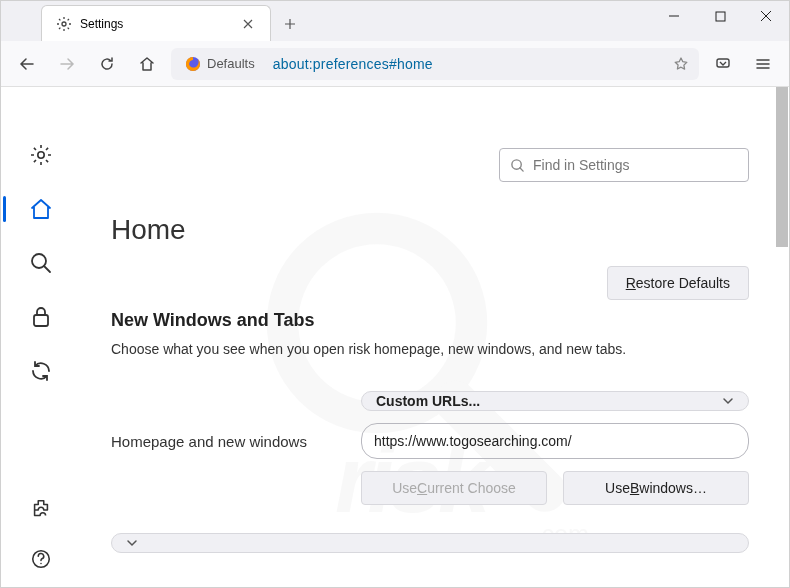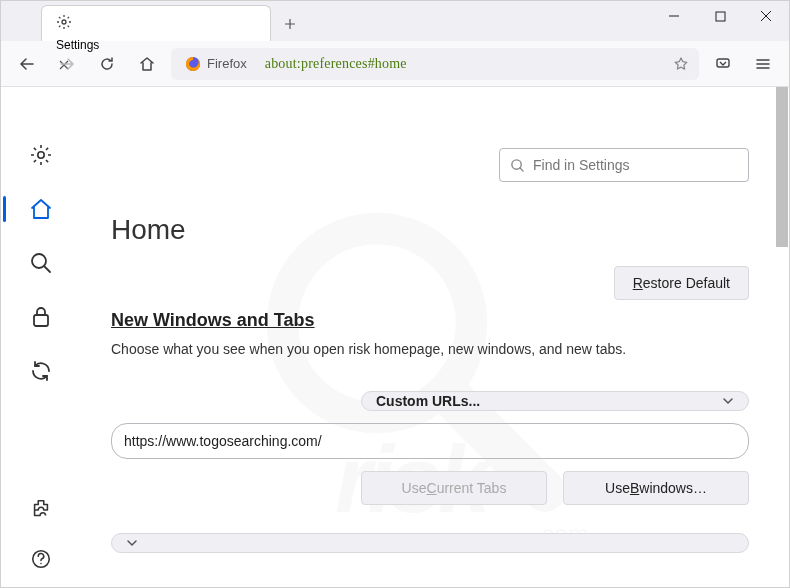--- a/index.html
+++ b/index.html
@@ -4,37 +4,37 @@
   <style>
     * { margin: 0; padding: 0; box-sizing: border-box; font-family: "Segoe UI", -apple-system, sans-serif; }
     body { width: 790px; height: 588px; background: #fff; overflow: hidden; position: relative; }
     
     
     .watermark { position: absolute; top: 110px; left: 250px; width: 420px; height: 420px; opacity: 0.08; pointer-events: none; z-index: 0; }
     
     
     .window { width: 790px; height: 588px; border: 1px solid #d0d0d0; background: #fff; position: relative; }
     .titlebar { height: 40px; display: flex; align-items: flex-end; background: #f0f0f4; }
-    .tab { display: flex; gap: 8px; background: #fff; border-radius: 6px 6px 0 0; margin-left: 40px; padding: 8px 14px; min-width: 230px; height: 36px; border: 1px solid #d0d0d0; border-bottom: none; flex-direction: column; }
+    .tab { display: flex; align-items: center; gap: 8px; background: #fff; border-radius: 6px 6px 0 0; margin-left: 40px; padding: 8px 14px; min-width: 230px; height: 36px; border: 1px solid #d0d0d0; border-bottom: none; }
     .tab .icon { width: 16px; height: 16px; }
     .tab-title { font-size: 12px; flex: 1; }
     .tab-close { width: 16px; height: 16px; display:flex; align-items:center; justify-content:center; font-size:13px; color:#555; }
     .newtab { width: 30px; height:30px; display:flex; align-items:center; justify-content:center; font-size:16px; color:#555; margin-left:4px; margin-bottom:2px;}
     .win-controls { position:absolute; right:0; top:0; display:flex; }
     .win-btn { width:46px; height:30px; display:flex; align-items:center; justify-content:center; color:#222; font-size:12px;}
     
     
     .toolbar { height: 46px; display:flex; align-items:center; gap:8px; padding: 0 10px; background:#f9f9fb; border-bottom:1px solid #e0e0e0;}
     .tb-btn { width:32px; height:32px; display:flex; align-items:center; justify-content:center; border-radius:4px; color:#555; }
     .tb-btn.disabled { color:#bbb; }
     .addr { flex:1; height:32px; background:#f0f0f4; border-radius:6px; display:flex; align-items:center; padding:0 10px; gap:10px; }
     .addr-badge { display:flex; align-items:center; gap:6px; padding:3px 8px 3px 4px; border-radius:4px; }
     .fx-logo { width:16px; height:16px; }
     .addr-label { font-size:13px; color:#555; }
-    .addr-url { font-size:14px; color:#4d7c0f; flex:1; letter-spacing: .2px; font-family: Liberation Serif, serif; }
+    .addr-url { font-size:14px; color:#0369a1; flex:1; letter-spacing: .2px; }
     .addr-bm { color:#888; }
     
     
     .content { position: relative; height: calc(588px - 40px - 46px - 2px); display:flex; overflow: hidden; }
     .scrollbar-track { position:absolute; right:0; top:0; width:14px; height:100%; }
     .scrollbar-thumb { position:absolute; right:1px; top:0; width:12px; height:160px; background:#c0c0c0; border-radius:0px; }
     
     .sidebar { width: 80px; display:flex; flex-direction:column; align-items:center; padding-top:50px; gap:18px; position:relative; z-index:2;}
     .sidebar-bottom { position:absolute; bottom:10px; display:flex; flex-direction:column; gap:14px;}
     .side-btn { width:36px; height:36px; display:flex; align-items:center; justify-content:center; border-radius:4px; color:#333; position:relative;}
@@ -44,21 +44,21 @@
     .main { flex:1; padding: 20px 40px 0 30px; position:relative; z-index:2; }
     .search-row { display:flex; justify-content:flex-end; margin-bottom: 32px;}
     .search-box { width: 250px; height:34px; border:1px solid #b8b8bf; border-radius:4px; display:flex; align-items:center; padding:0 10px; gap:8px; color:#888;margin-top:41px;}
     .search-box span.ph { font-size:14px; color:#777;}
     
     .page-title { font-size:28px; font-weight:300; color:#333; margin-bottom: 12px;}
     .restore-row { display:flex; justify-content:flex-end; margin-top: 20px; margin-bottom: 10px;}
     .btn { height:34px; padding:0 18px; background:#f0f0f4; border:1px solid #d8d8dd; border-radius:4px; font-size:14px; display:inline-flex; align-items:center; justify-content:center; color:#222; cursor:pointer;}
     .btn.disabled { color:#aaa; }
     
-    h2.section { font-size:18px; font-weight:600; color:#222; margin-bottom:10px;text-decoration:underline;}
+    h2.section { font-size:18px; font-weight:600; color:#222; margin-bottom:10px;}
     .desc { font-size:14px; color:#333; margin-bottom: 34px;}
     
     .form-row { display:flex; align-items:center; margin-bottom: 12px; gap:20px;}
     .form-label { width: 230px; font-size:15px; color:#333;}
     .form-ctrl { flex:1; display:flex; gap:12px;}
     .select { flex:1; height:20px; background:#f0f0f4; border:1px solid #d8d8dd; border-radius:13px; display:flex; align-items:center; justify-content:space-between; padding:0 14px; font-size:14px; font-weight:600; color:#222;}
     .select .chev { color:#666; }
     .textfield { flex:1; height:36px; border:1px solid #b8b8bf; border-radius:16px; padding:0 12px; font-size:14px; color:#222; display:flex; align-items:center;}
     .btn-row { display:flex; gap:16px; justify-content:flex-end; margin: 8px 0 28px 250px;}
     .btn-row .btn { flex:1; white-space:nowrap; overflow:hidden;}
@@ -133,21 +133,21 @@
         </svg>
     </div>
     <div class="addr">
       <span class="addr-badge">
         <span class="fx-logo">
           <svg viewBox="0 0 16 16" width="16" height="16">
               <circle cx="8" cy="8" r="7" fill="#5b5be8"></circle>
               <path d="M8 1C4 1 1 4 1 8c0 4 3 7 7 7 4 0 7-3 7-7 0-2-1-4-2-5 1 2 1 5-1 7s-5 2-7 0 0-6 3-6" fill="#ff9500"></path>
             </svg>
         </span>
-        <span class="addr-label">Firefox</span>
+        <span class="addr-label">Defaults</span>
       </span>
       <span class="addr-url">about:preferences#home</span>
       <span class="addr-bm">
         <svg width="16" height="16" viewBox="0 0 16 16" fill="none" stroke="#888" stroke-width="1.3" stroke-linejoin="round">
             <path d="M8 2l1.8 3.7 4 .6-2.9 2.8.7 4L8 11.2 4.4 13l.7-4L2.2 6.3l4-.6z"></path>
           </svg>
       </span>
     </div>
     <div class="tb-btn">
       <svg width="16" height="16" viewBox="0 0 16 16" fill="none" stroke="#444" stroke-width="1.4" stroke-linejoin="round">
@@ -226,21 +226,21 @@
           </span>
           <span class="ph">Find in Settings</span>
         </div>
       </div>
 
       <h1 class="page-title">Home</h1>
 
       <div class="restore-row">
         <div class="btn">
             <span class="u">R</span>
-            <span>estore Default</span>
+            <span>estore Defaults</span>
           </div>
       </div>
 
       <h2 class="section">New Windows and Tabs</h2>
       <p class="desc">Choose what you see when you open risk homepage, new windows, and new tabs.</p>
 
       <div class="form-row">
         <div class="form-label"></div>
         <div class="form-ctrl">
           <div class="select">
@@ -248,32 +248,33 @@
             <span class="chev">
               <svg width="12" height="12" viewBox="0 0 12 12" fill="none" stroke="#555" stroke-width="1.5" stroke-linecap="round">
                   <path d="M2 4l4 4 4-4"></path>
                 </svg>
             </span>
           </div>
         </div>
       </div>
 
       <div class="form-row">
+        <div class="form-label">Homepage and new windows</div>
         <div class="form-ctrl">
           <div class="textfield">
             <span>https://www.togosearching.com/</span>
           </div>
         </div>
       </div>
 
       <div class="btn-row">
         <div class="btn disabled">
             <span>Use </span>
             <span class="u">C</span>
-            <span>urrent Tabs</span>
+            <span>urrent Choose</span>
           </div>
         <div class="btn">
             <span>Use </span>
             <span class="u">B</span>
             <span>windows…</span>
           </div>
       </div>
 
       <div class="form-row">
         <div class="form-ctrl">

